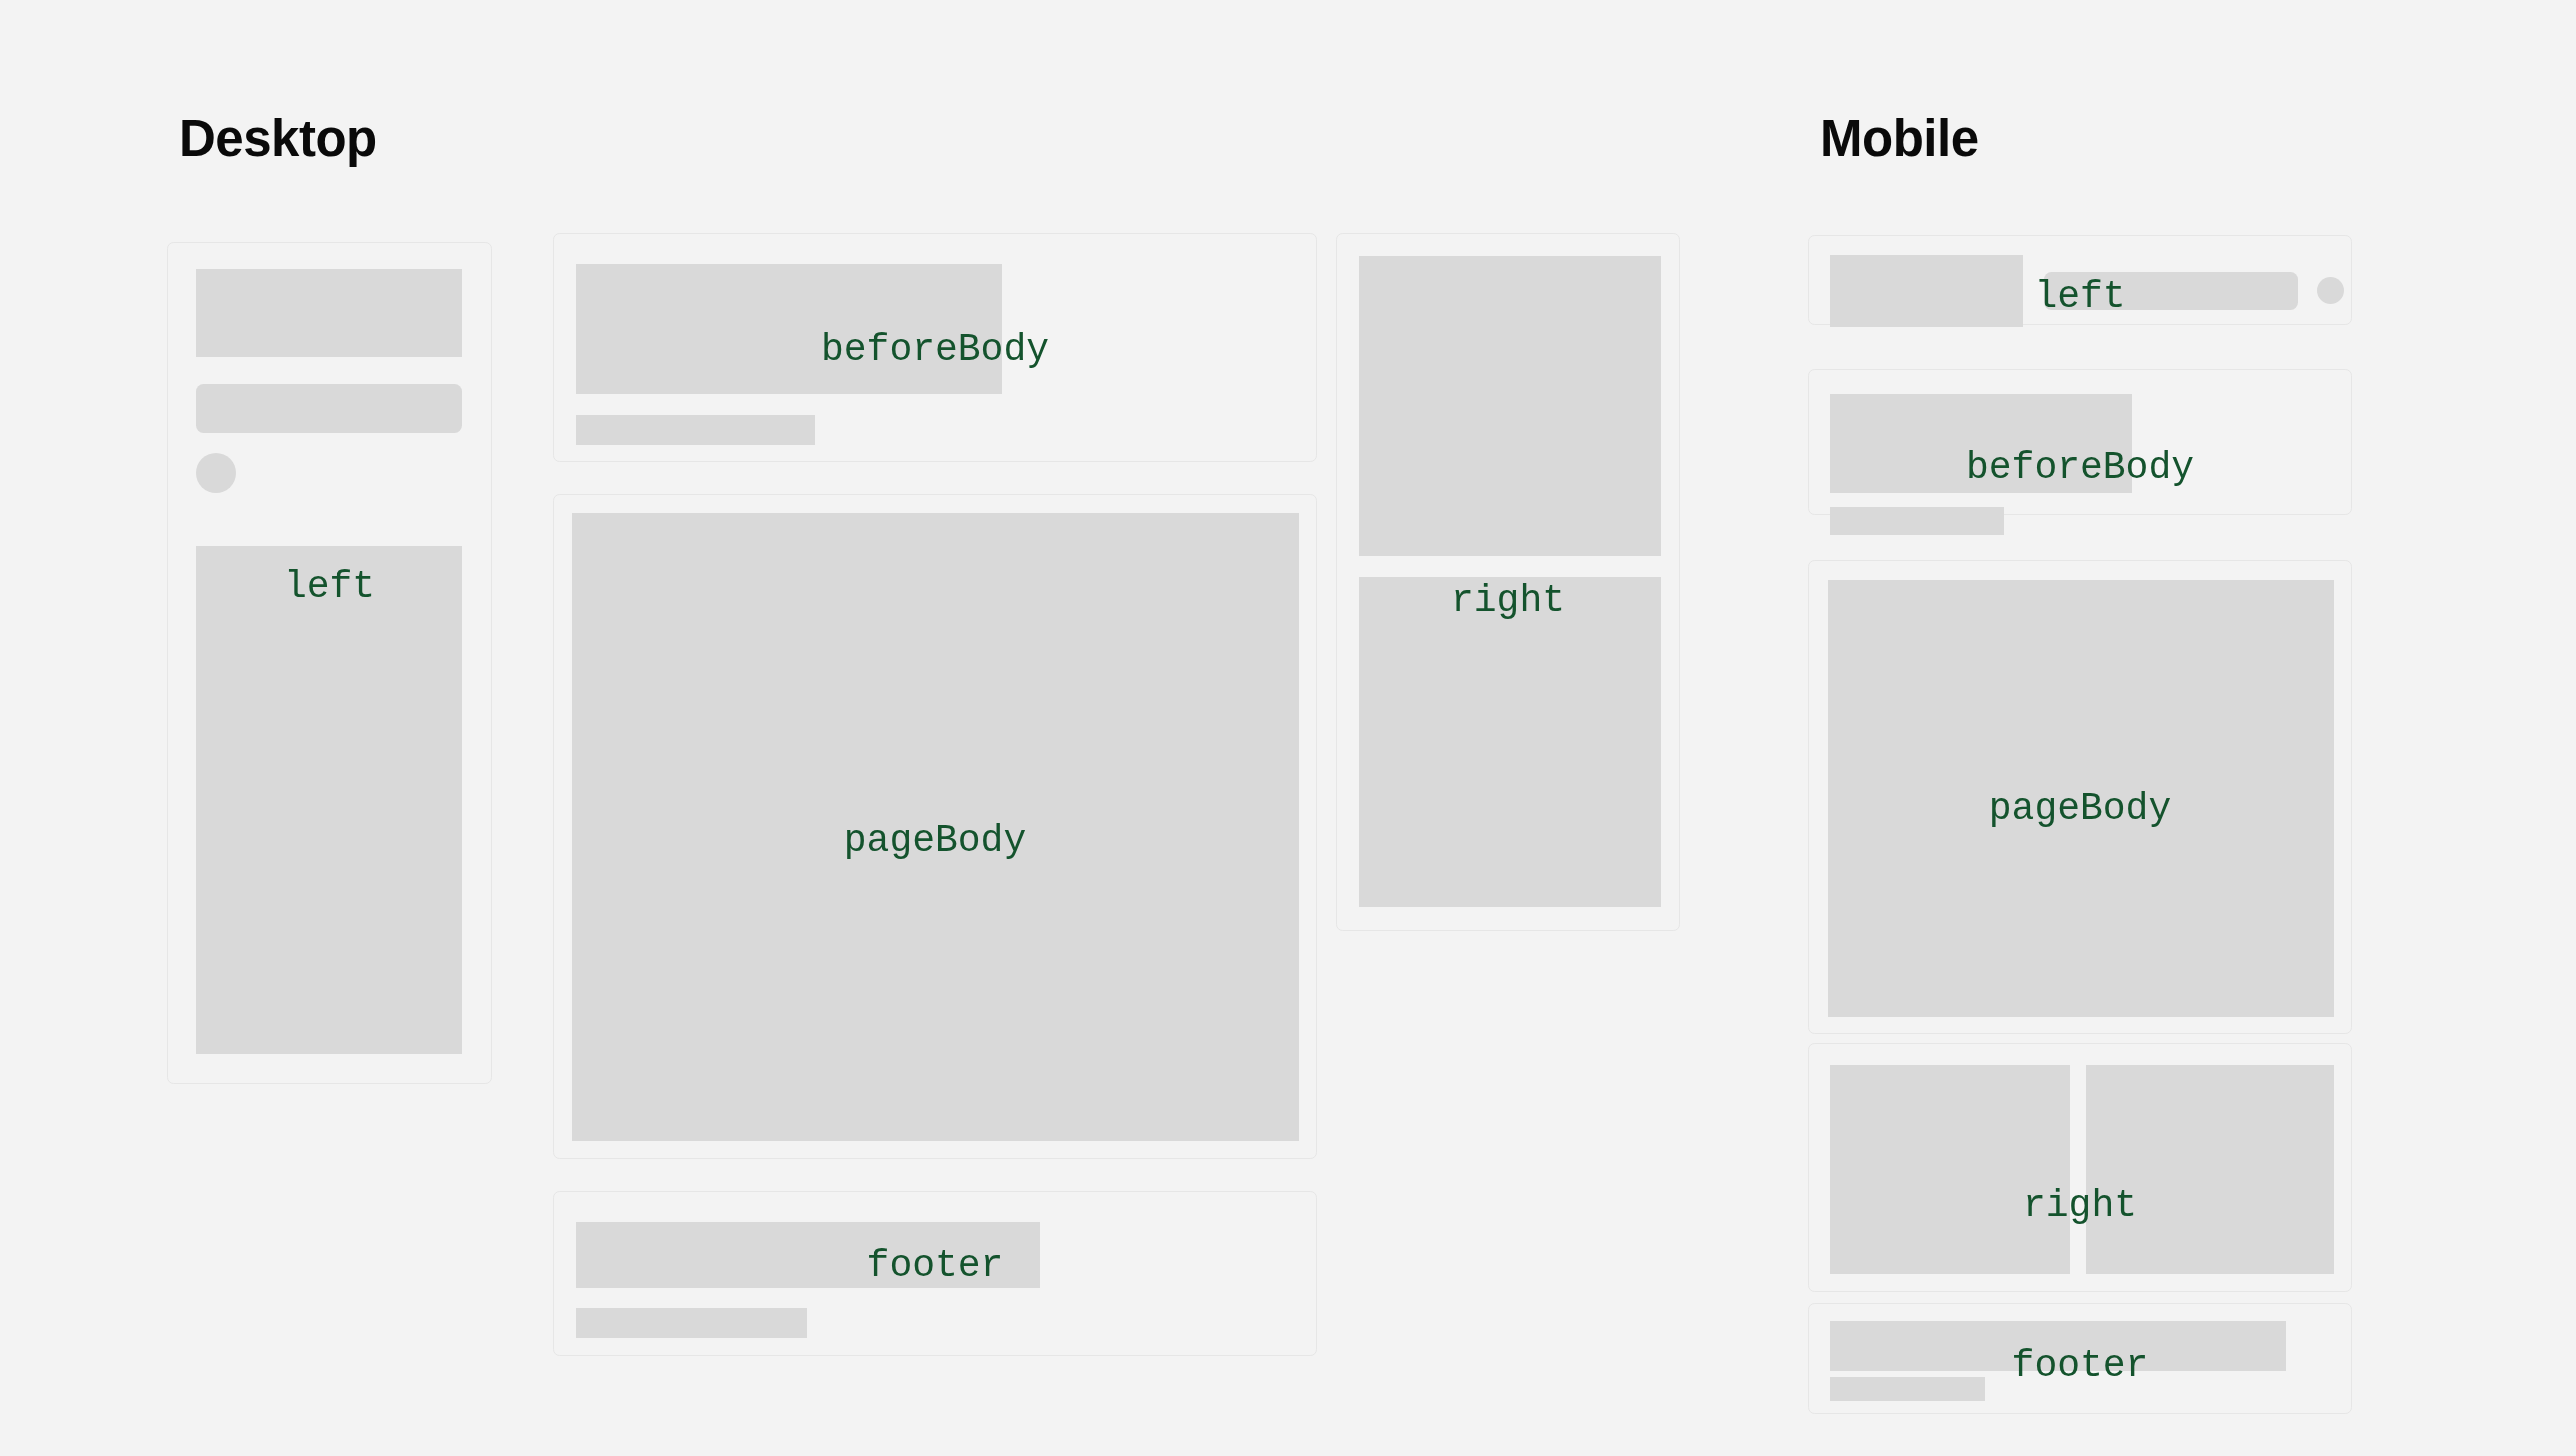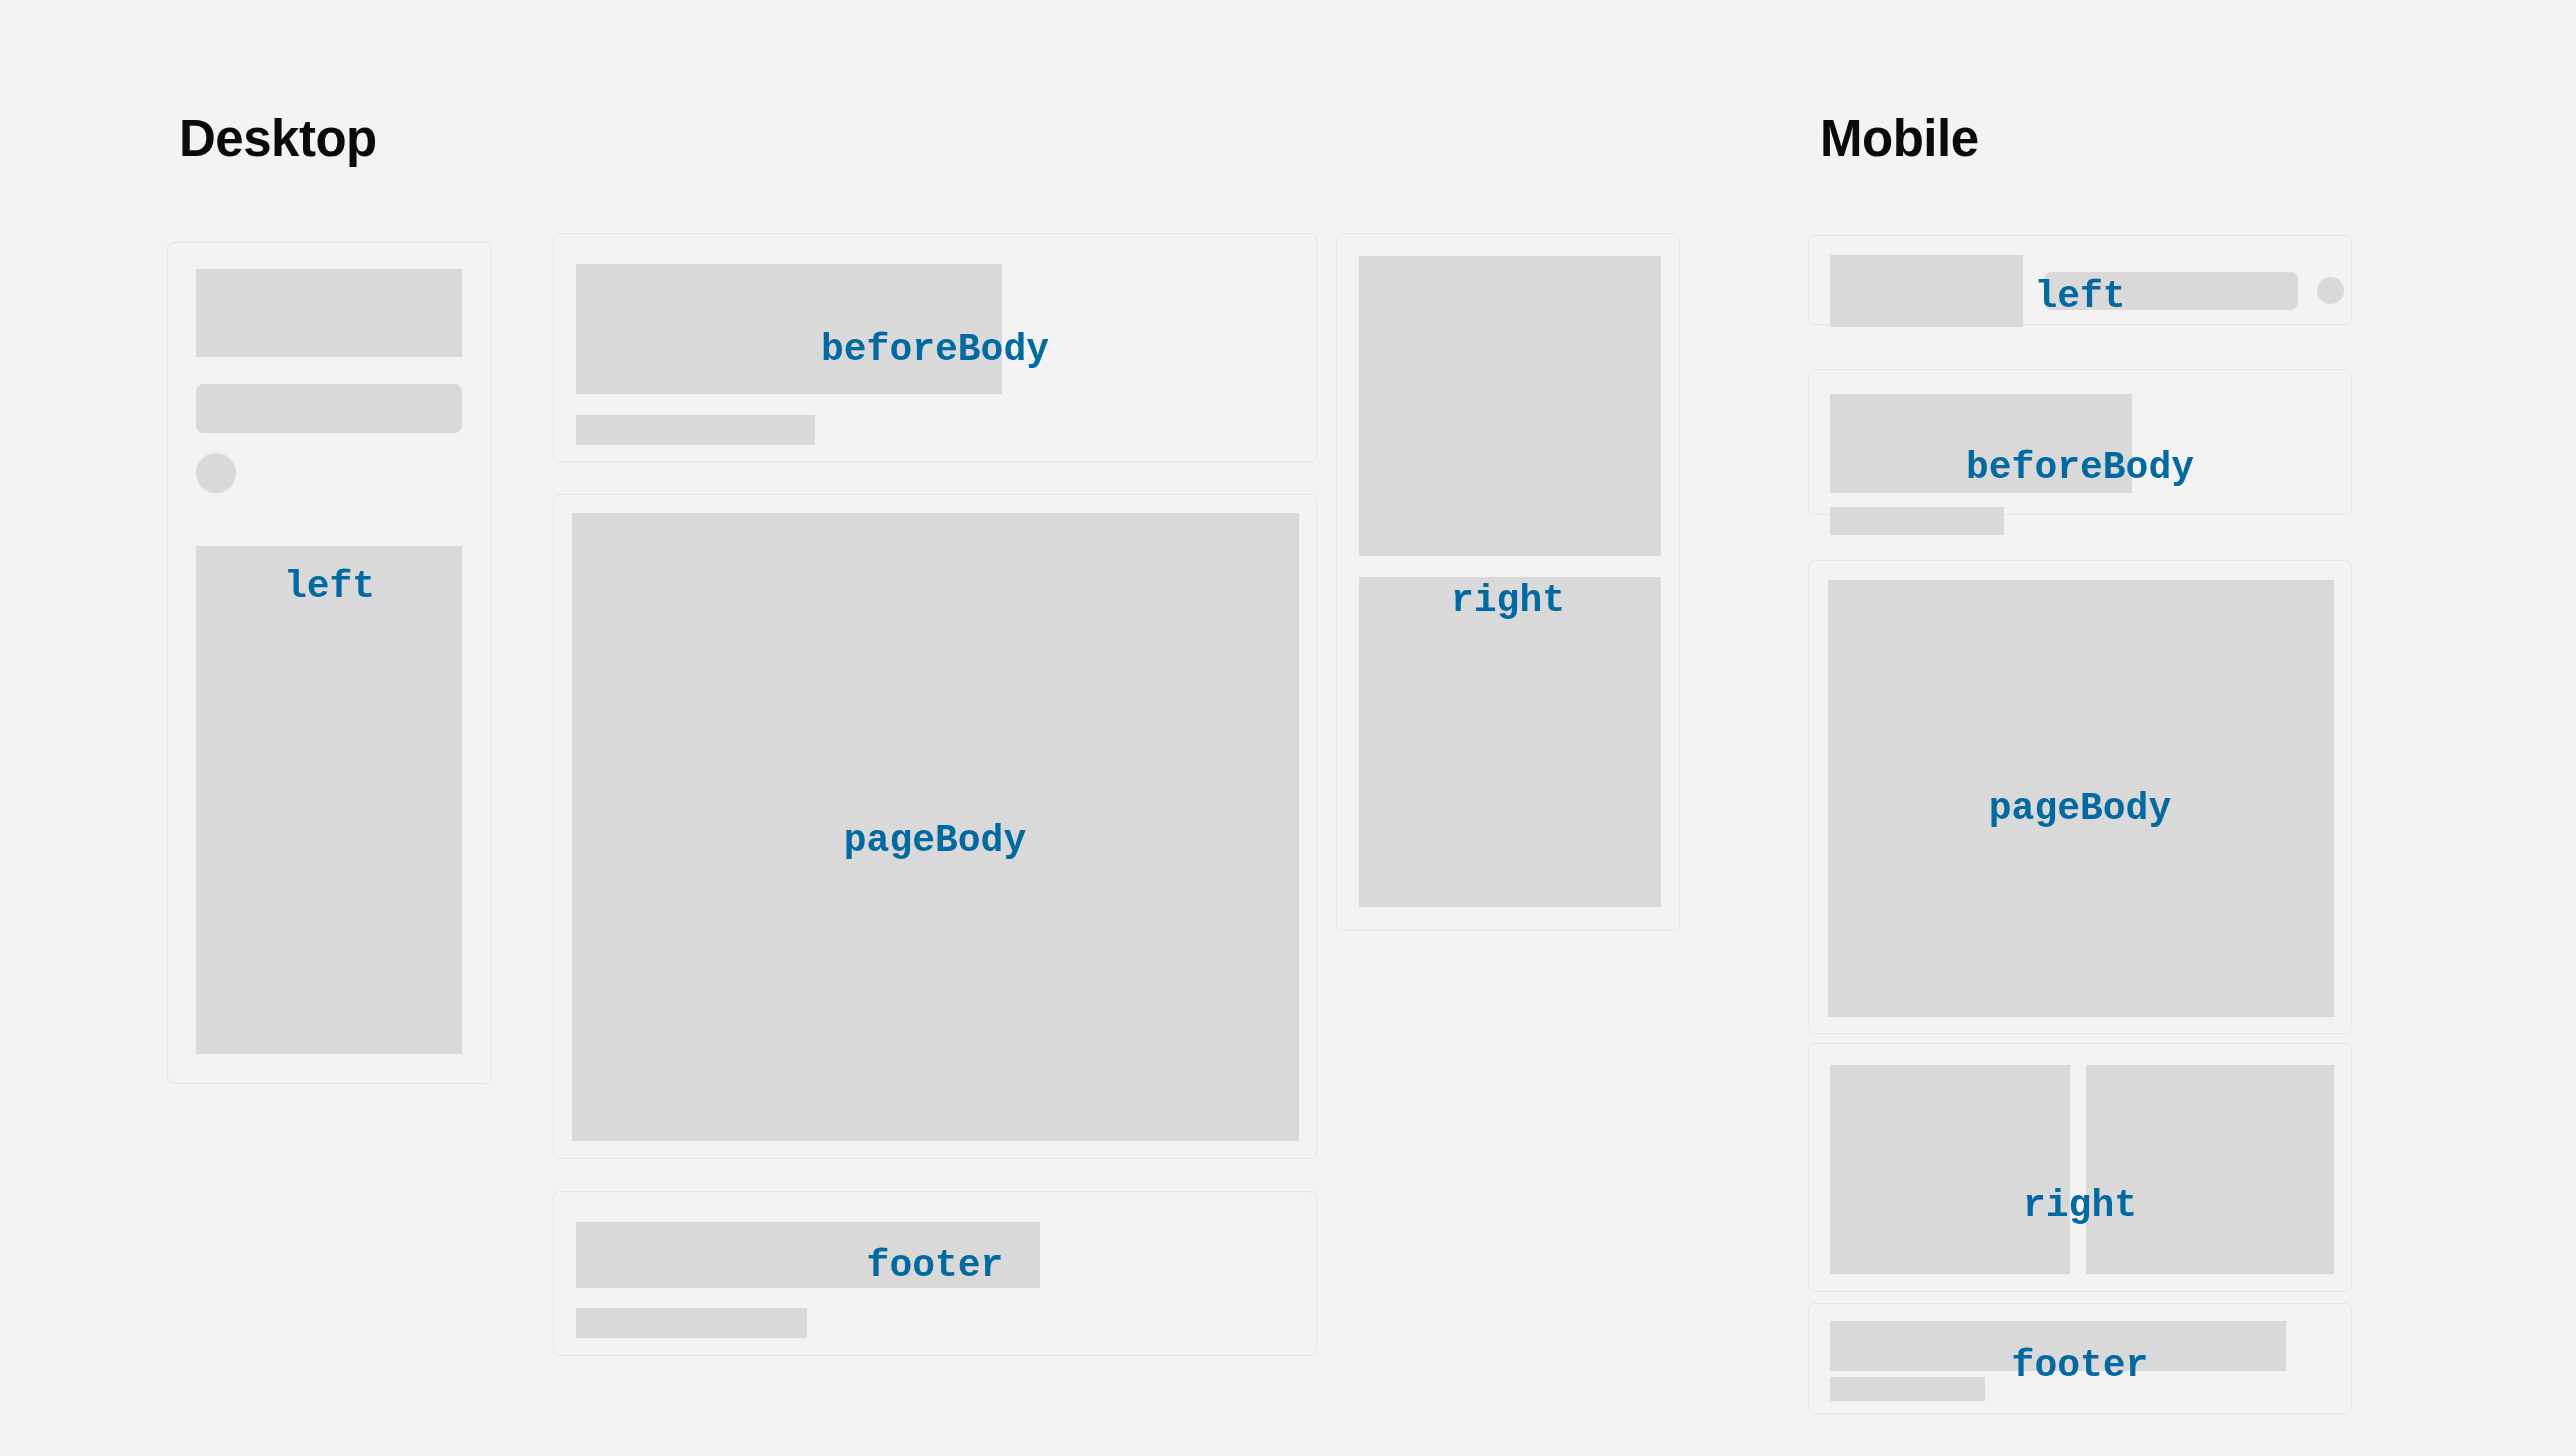--- a/index.html
+++ b/index.html
@@ -46,25 +46,24 @@
     position: absolute;
     background: #d9d9d9;
   }
   .blk.rounded { border-radius: 7.5px; }
   .blk.circle  { border-radius: 50%; }
 
   
   .slot-label {
     position: absolute;
     font-family: "Liberation Mono", "DejaVu Sans Mono", monospace;
-    color: #0369a1;
+    color: #14532d;
     white-space: nowrap;
     text-align: center;
     pointer-events: none;
-    font-weight: bold;
   }
 
   
 
   
   #d-left-panel   { left: 143px;  top: 218px;  width: 325px;  height: 842px; }
   #d-left-b1      { left: 28px;   top: 26px;   width: 266px;  height: 88px; }
   #d-left-b2      { left: 28px;   top: 141px;  width: 266px;  height: 49px; }
   #d-left-dot     { left: 28px;   top: 210px;  width: 40px;   height: 40px; }
   #d-left-big     { left: 28px;   top: 303px;  width: 266px;  height: 508px; }

